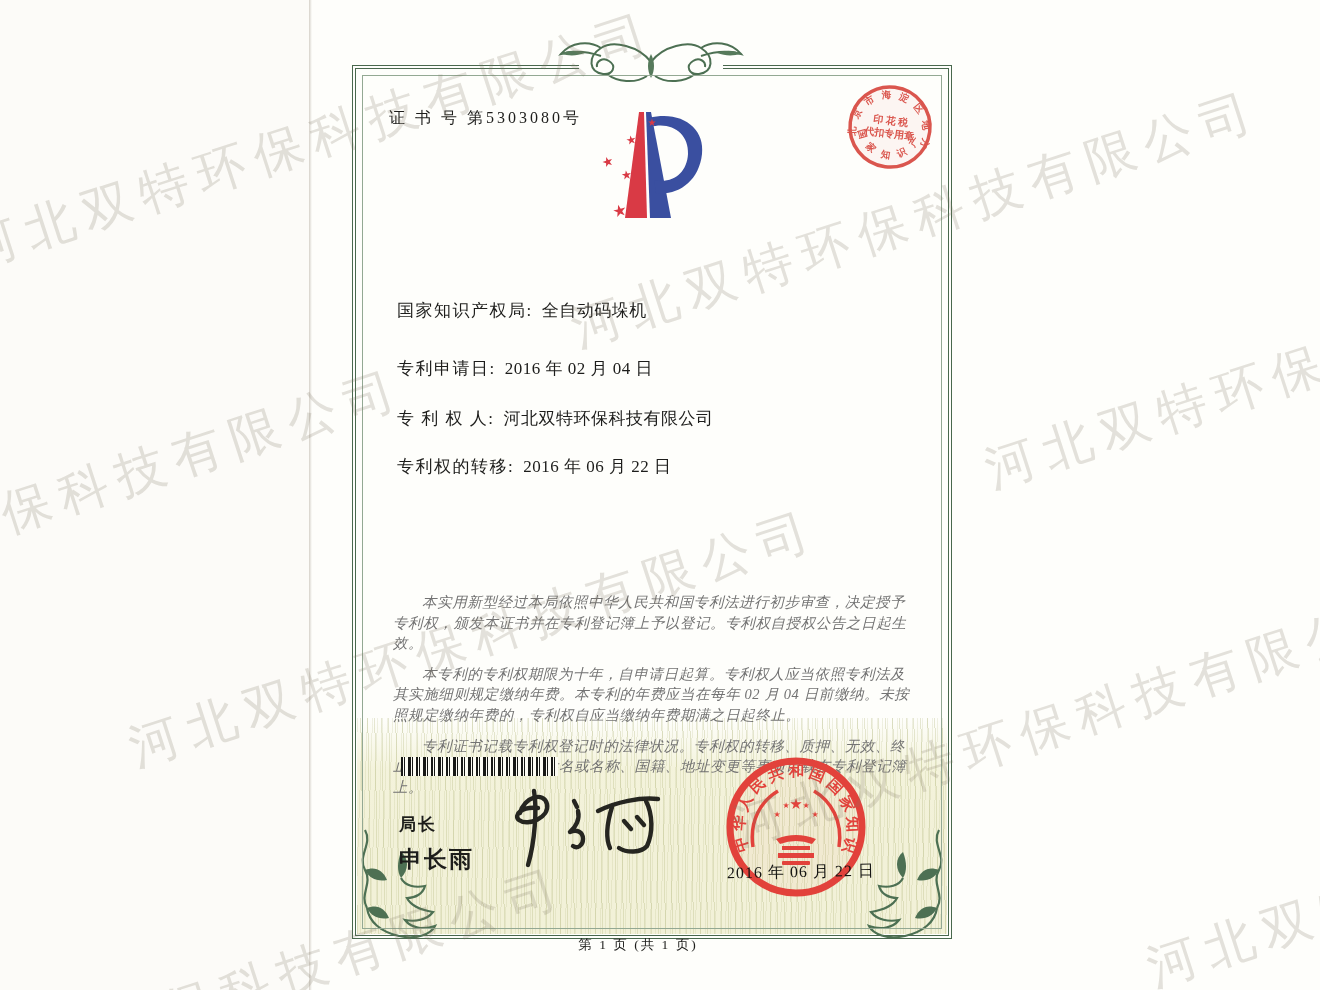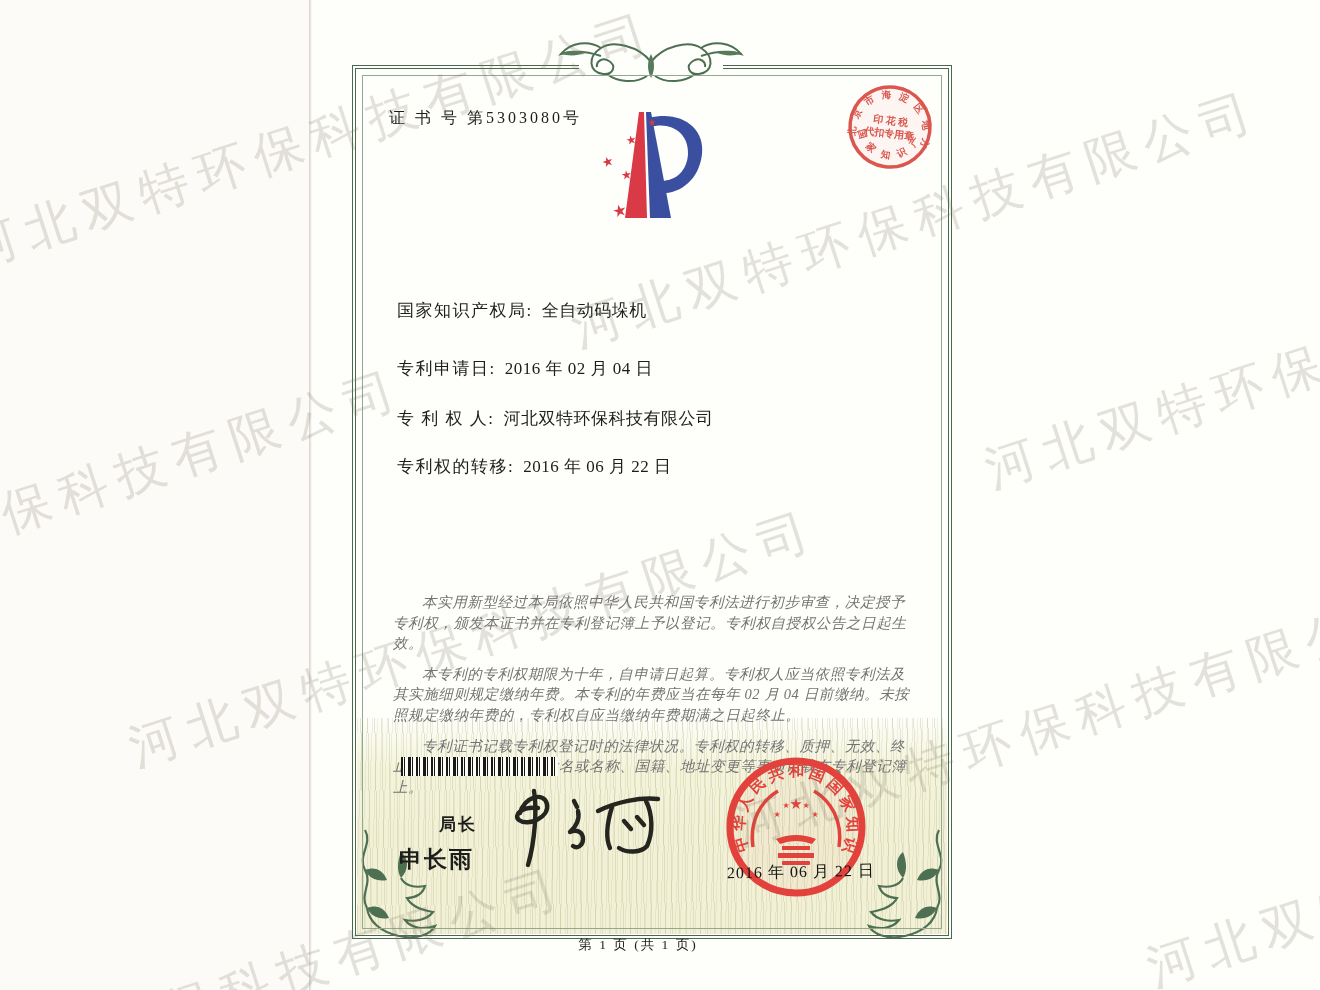--- a/index.html
+++ b/index.html
@@ -30,21 +30,21 @@
   .field-row:nth-of-type(5){top:439px}.field-row:nth-of-type(6){top:489px}
   .f-label{letter-spacing:1.5px;}
   .f-value{margin-left:9px;letter-spacing:.5px;margin-top:8px;}
   .paras{position:absolute;left:30px;top:516px;width:544px;}
   .paras p{margin:10px;font-size:14.5px;line-height:20.6px;text-indent:2em;
            font-style:italic;letter-spacing:.6px;color:#737373;}
   .barcode{position:absolute;left:48px;top:691px;width:157px;height:19px;
      background:repeating-linear-gradient(90deg,#181816 0 2px,#fdfcf4 2px 3px,#181816 3px 4.5px,
         #fdfcf4 4.5px 7px,#181816 7px 10px,#fdfcf4 10px 11.5px,#181816 11.5px 12.5px,#fdfcf4 12.5px 15px);}
   .signer-title{position:absolute;left:46px;top:747px;font-size:17px;font-weight:600;
-                font-family:"Liberation Sans","DejaVu Sans",sans-serif;letter-spacing:2px;padding-left:40px;}
+                font-family:"Liberation Sans","DejaVu Sans",sans-serif;letter-spacing:2px;}
   .signer-name{position:absolute;left:46px;top:778px;font-size:23px;font-weight:600;
                font-family:"Liberation Sans","DejaVu Sans",sans-serif;letter-spacing:2px;}
   .signature{position:absolute;left:133px;top:703px;}
   .seal{position:absolute;left:363px;top:681px;}
   .seal-date{position:absolute;left:368px;top:796px;width:160px;text-align:center;
              font-size:16px;letter-spacing:1px;color:#151513;transform:rotate(-1deg);}
   .cert-footer{position:absolute;left:0;top:870px;width:100%;text-align:center;
                font-size:13.5px;letter-spacing:2px;transform:translateX(-14px);}
   .ornament-top{position:absolute;left:198px;top:-40px;}
   .flourish-bl{position:absolute;left:-2px;bottom:-5px;}

